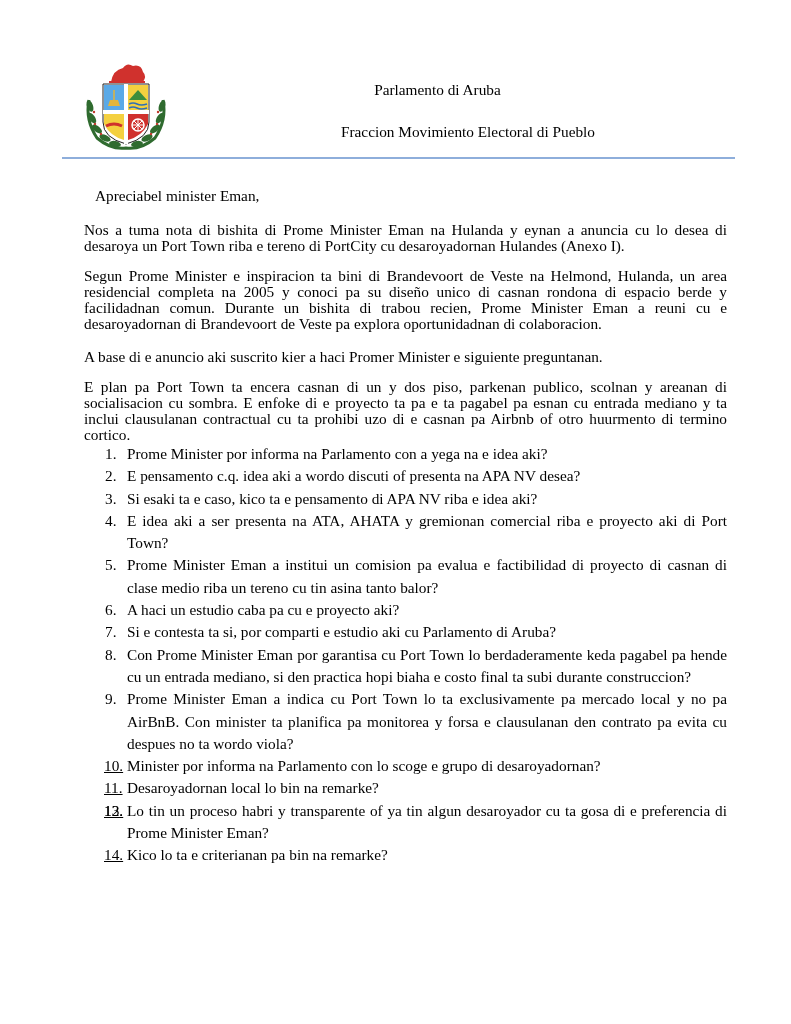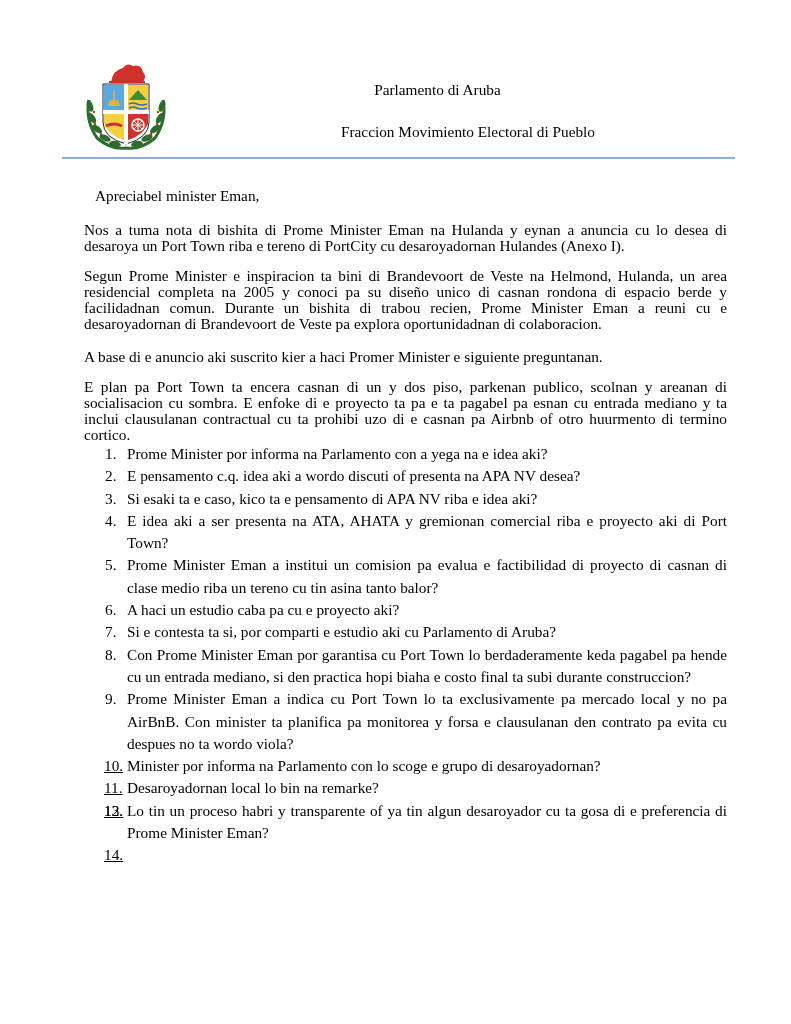--- a/index.html
+++ b/index.html
@@ -216,16 +216,17 @@
       </li>
       <li class="q-item two-digit">
         <span class="q-num">12.</span>
       </li>
       <li class="q-item two-digit">
         <span class="q-num">13.</span>
         <span>Lo tin un proceso habri y transparente of ya tin algun desaroyador cu ta gosa di e preferencia di Prome Minister Eman?</span>
       </li>
       <li class="q-item two-digit">
         <span class="q-num">14.</span>
+        <span>Kico lo ta e criterianan pa bin na remarke?</span>
       </li>
     </ol>
   </div>
 </div>
 
 </body></html>

